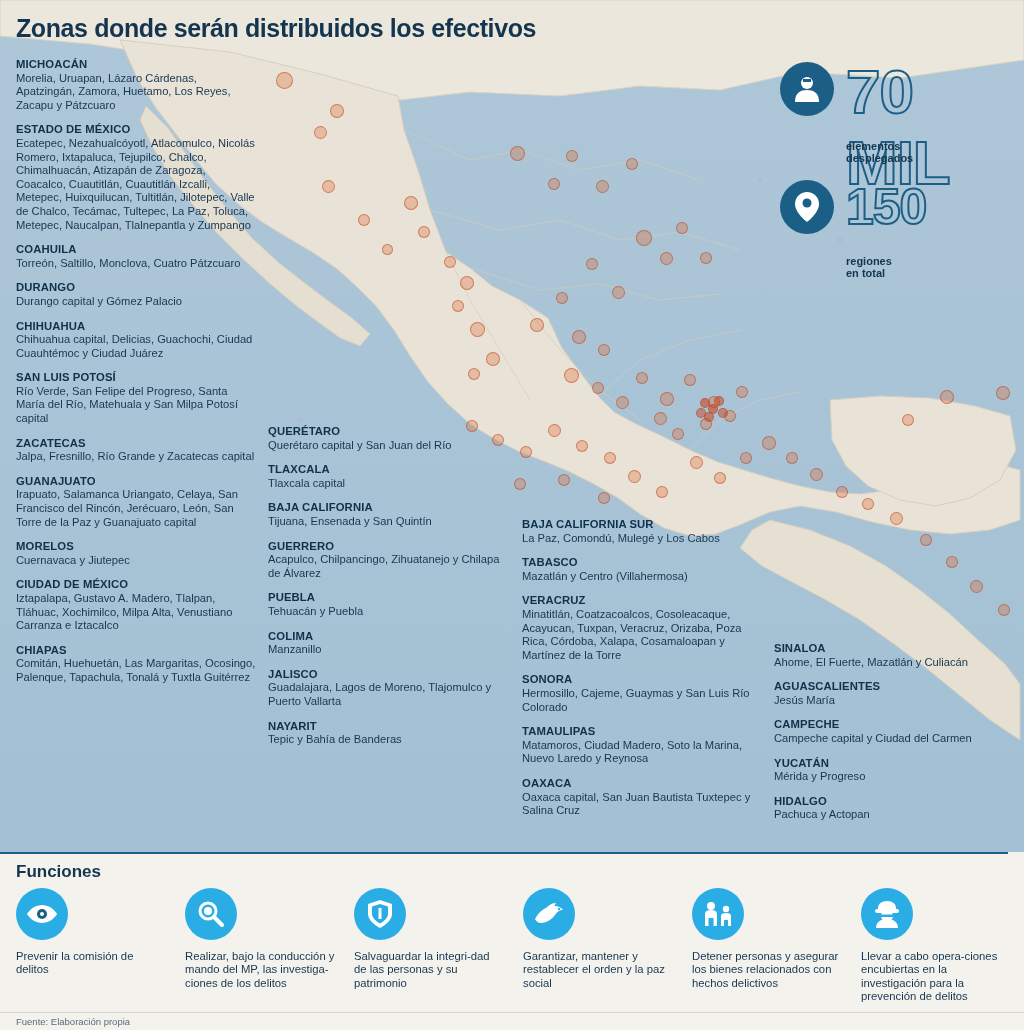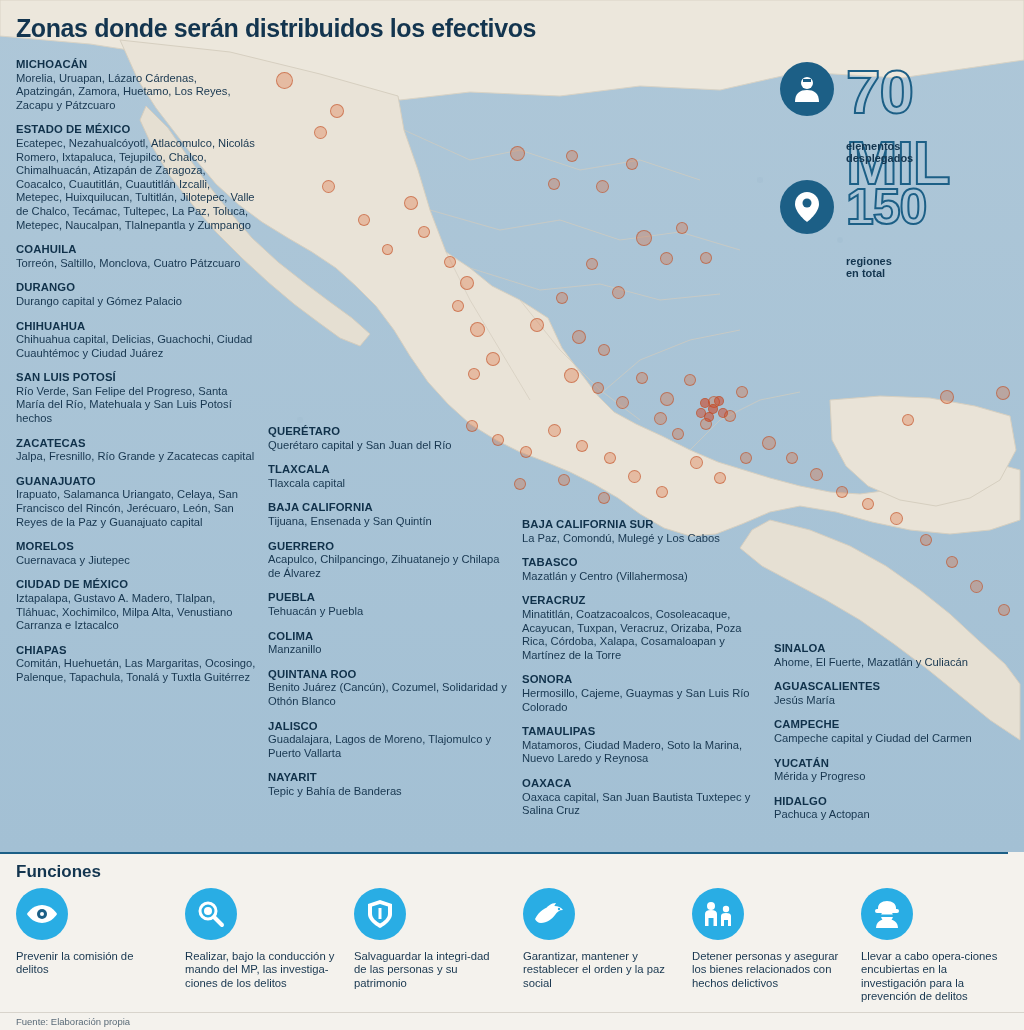--- a/index.html
+++ b/index.html
@@ -313,29 +313,29 @@
     <div class="state">
         <div class="state-name">DURANGO</div>
         <div class="state-cities">Durango capital y Gómez Palacio</div>
       </div>
     <div class="state">
         <div class="state-name">CHIHUAHUA</div>
         <div class="state-cities">Chihuahua capital, Delicias, Guachochi, Ciudad Cuauhtémoc y Ciudad Juárez</div>
       </div>
     <div class="state">
         <div class="state-name">SAN LUIS POTOSÍ</div>
-        <div class="state-cities">Río Verde, San Felipe del Progreso, Santa María del Río, Matehuala y San Luis Potosí hechos</div>
+        <div class="state-cities">Río Verde, San Felipe del Progreso, Santa María del Río, Matehuala y San Milpa Potosí capital</div>
       </div>
     <div class="state">
         <div class="state-name">ZACATECAS</div>
         <div class="state-cities">Jalpa, Fresnillo, Río Grande y Zacatecas capital</div>
       </div>
     <div class="state">
         <div class="state-name">GUANAJUATO</div>
-        <div class="state-cities">Irapuato, Salamanca Uriangato, Celaya, San Francisco del Rincón, Jerécuaro, León, San Reyes de la Paz y Guanajuato capital</div>
+        <div class="state-cities">Irapuato, Salamanca Uriangato, Celaya, San Francisco del Rincón, Jerécuaro, León, San Torre de la Paz y Guanajuato capital</div>
       </div>
     <div class="state">
         <div class="state-name">MORELOS</div>
         <div class="state-cities">Cuernavaca y Jiutepec</div>
       </div>
     <div class="state">
         <div class="state-name">CIUDAD DE MÉXICO</div>
         <div class="state-cities">Iztapalapa, Gustavo A. Madero, Tlalpan, Tláhuac, Xochimilco, Milpa Alta, Venustiano Carranza e Iztacalco</div>
       </div>
     <div class="state">
@@ -361,24 +361,20 @@
         <div class="state-name">GUERRERO</div>
         <div class="state-cities">Acapulco, Chilpancingo, Zihuatanejo y Chilapa de Álvarez</div>
       </div>
     <div class="state">
         <div class="state-name">PUEBLA</div>
         <div class="state-cities">Tehuacán y Puebla</div>
       </div>
     <div class="state">
         <div class="state-name">COLIMA</div>
         <div class="state-cities">Manzanillo</div>
-      </div>
-    <div class="state">
-        <div class="state-name">QUINTANA ROO</div>
-        <div class="state-cities">Benito Juárez (Cancún), Cozumel, Solidaridad y Othón Blanco</div>
       </div>
     <div class="state">
         <div class="state-name">JALISCO</div>
         <div class="state-cities">Guadalajara, Lagos de Moreno, Tlajomulco y Puerto Vallarta</div>
       </div>
     <div class="state">
         <div class="state-name">NAYARIT</div>
         <div class="state-cities">Tepic y Bahía de Banderas</div>
       </div>
   </div>

